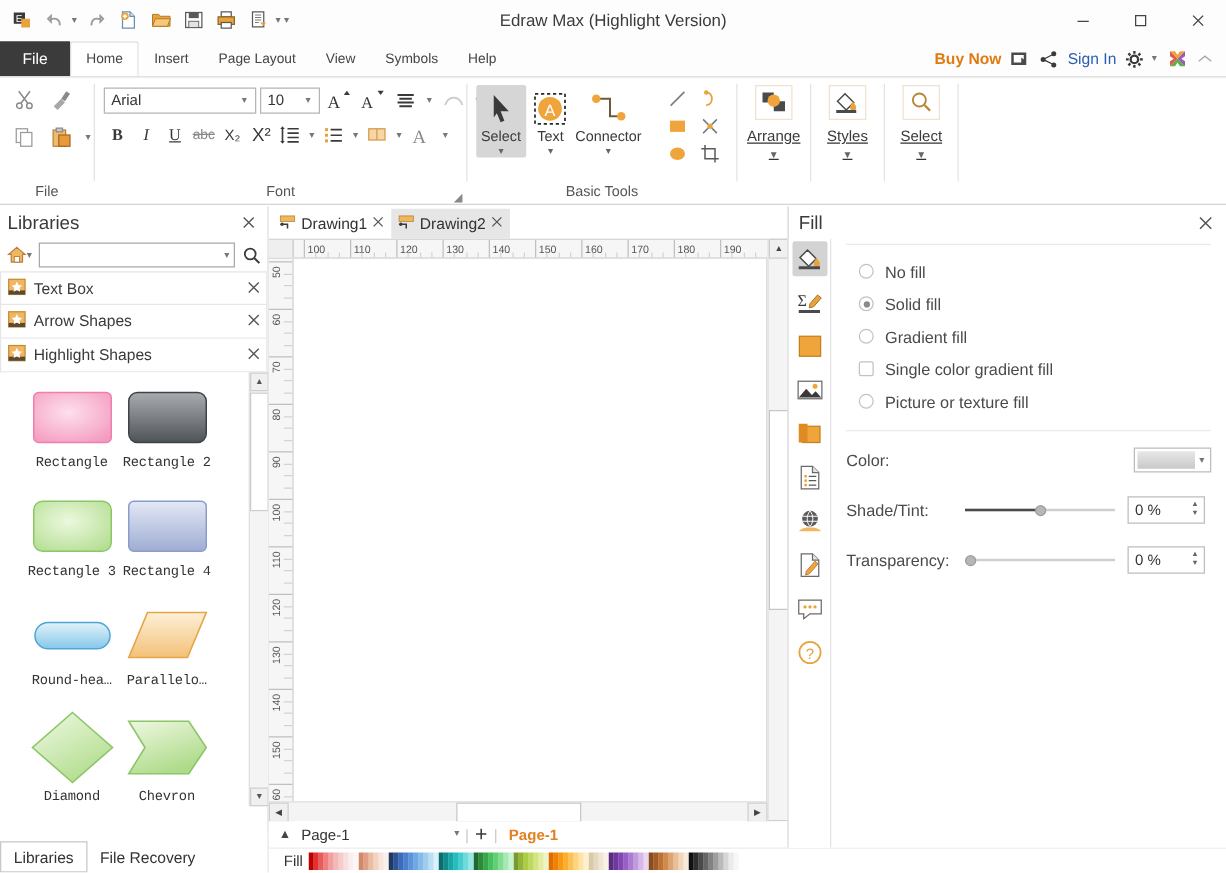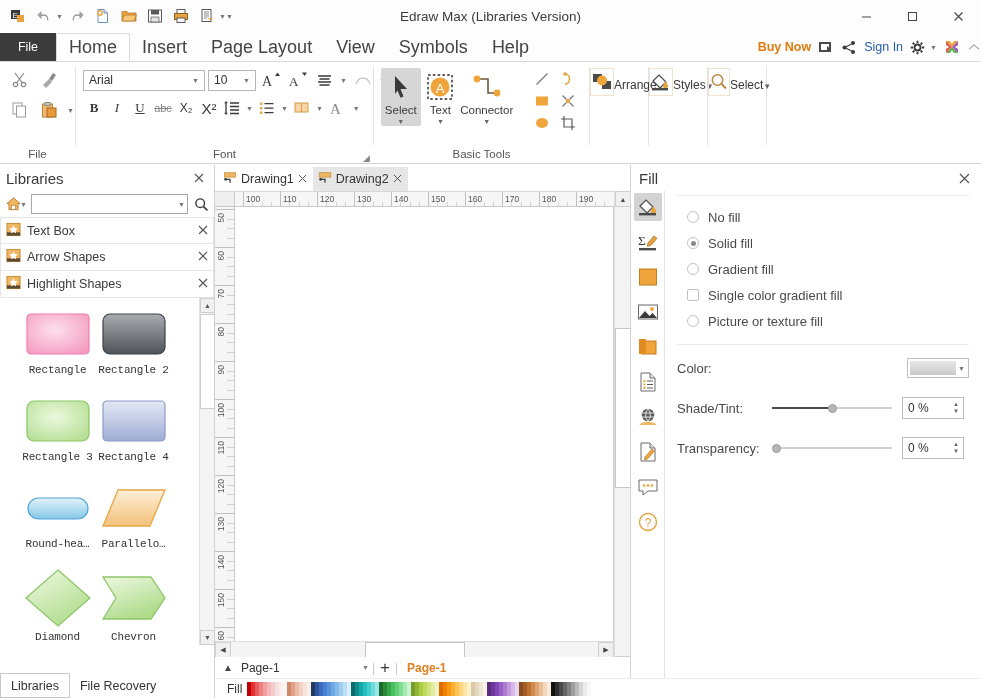--- a/index.html
+++ b/index.html
@@ -38,30 +38,30 @@
     position:absolute; left:0; top:33px; width:981px; height:28px;
     background:#fdfdfd; display:flex; align-items:flex-end;
   }
   .menu-file {
     width:56px; height:28px; background:#3b3b3b; color:#fff;
     display:flex; align-items:center; justify-content:center;
     font-size:12.5px; cursor:pointer;
   }
   .menu-tab {
     height:28px; padding:0 12px; display:flex; align-items:center;
-    font-size:18px; color:#444; cursor:pointer; background:transparent;
+    font-size:11px; color:#444; cursor:pointer; background:transparent;
     border:none;
   }
   .menu-tab.active {
     background:#fff; border:1px solid #d9d9d9; border-bottom:1px solid #fff;
     position:relative; z-index:3; border-radius:2px 2px 0 0;
   }
   .menu-right {
     margin-left:auto; display:flex; align-items:center; gap:7px;
-    height:28px;
+    padding-right:10px; height:28px;
   }
   .buynow { color:#e07b10; font-weight:bold; font-size:12.5px; cursor:pointer; }
   .signin { color:#2a5db0; font-size:12.5px; cursor:pointer; }
   .mr-icon { cursor:pointer; display:flex; align-items:center; }
 
   
   .ribbon {
     position:absolute; left:0; top:61px; width:981px; height:103px;
     background:#fff; border-top:1px solid #d9d9d9; border-bottom:1px solid #d4d4d4;
     display:flex;
@@ -108,22 +108,22 @@
     cursor:pointer; padding-top:2px; border-radius:2px;
   }
   .bt-big.sel { background:#d6d6d6; }
   .bt-icon { height:34px; display:flex; align-items:center; justify-content:center; }
   .bt-text { font-size:11.5px; color:#3a3a3a; line-height:13px; }
   .bt-caret { font-size:7px; color:#666; line-height:9px; }
   .shape-grid { display:grid; grid-template-columns:26px 26px; grid-template-rows:22px 22px 22px; margin-left:4px; }
 
   
   .big-col {
-    width:58px; display:flex; align-items:center;
-    cursor:pointer; padding-top:6px;
+    width:58px; display:flex; flex-direction:column; align-items:center;
+    cursor:pointer; padding-top:6px;text-decoration:underline;
   }
   .big-icon {
     width:30px; height:28px; border:1px solid #f0e2ce;
     display:flex; align-items:center; justify-content:center; margin-bottom:6px;
   }
   .big-lbl { font-size:12px; color:#3a3a3a; }
   .big-caret { font-size:8px; color:#666; margin-top:3px; }
 
   
   .libpanel {
@@ -381,21 +381,21 @@
       <button class="qat-btn">
         <svg width="16" height="16" viewBox="0 0 16 16">
             <rect x="3" y="1.5" width="9" height="12" fill="#fff" stroke="#5a5a5a"></rect>
             <path d="M5 4h5M5 6h5M5 8h5M5 10h3" stroke="#7a7a7a" stroke-width=".9"></path>
             <path d="M9 10l2.5 2.5L14 10" fill="#e8a33d"></path>
           </svg>
       </button>
       <span class="tiny-caret">▼</span>
       <span class="tiny-caret">▼</span>
     </div>
-    <div class="app-title">Edraw Max (Libraries Version)</div>
+    <div class="app-title">Edraw Max (Highlight Version)</div>
     <div class="win-ctrls">
       <button class="win-btn">
         <svg width="11" height="11" viewBox="0 0 11 11">
             <path d="M1 6h9" stroke="#444" stroke-width="1"></path>
           </svg>
       </button>
       <button class="win-btn">
         <svg width="11" height="11" viewBox="0 0 11 11">
             <rect x="1.5" y="1.5" width="8" height="8" fill="none" stroke="#444" stroke-width="1"></rect>
           </svg>

